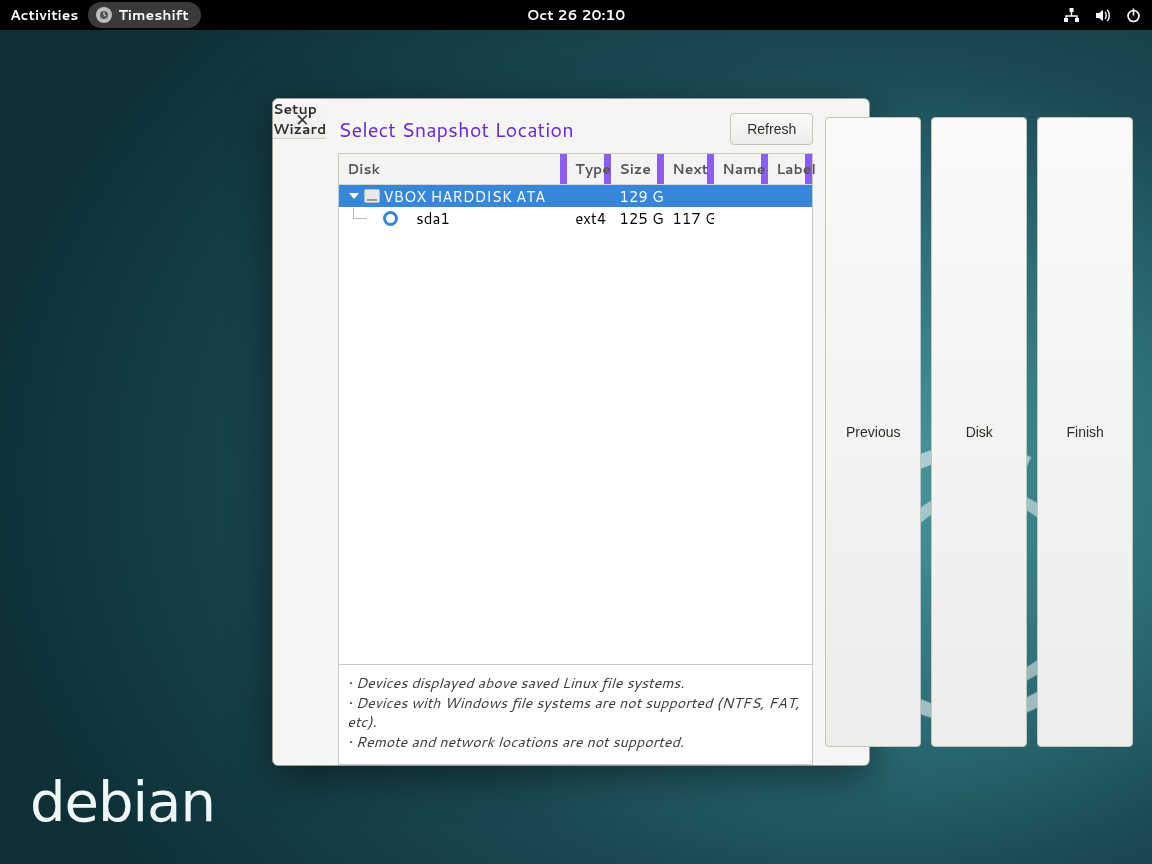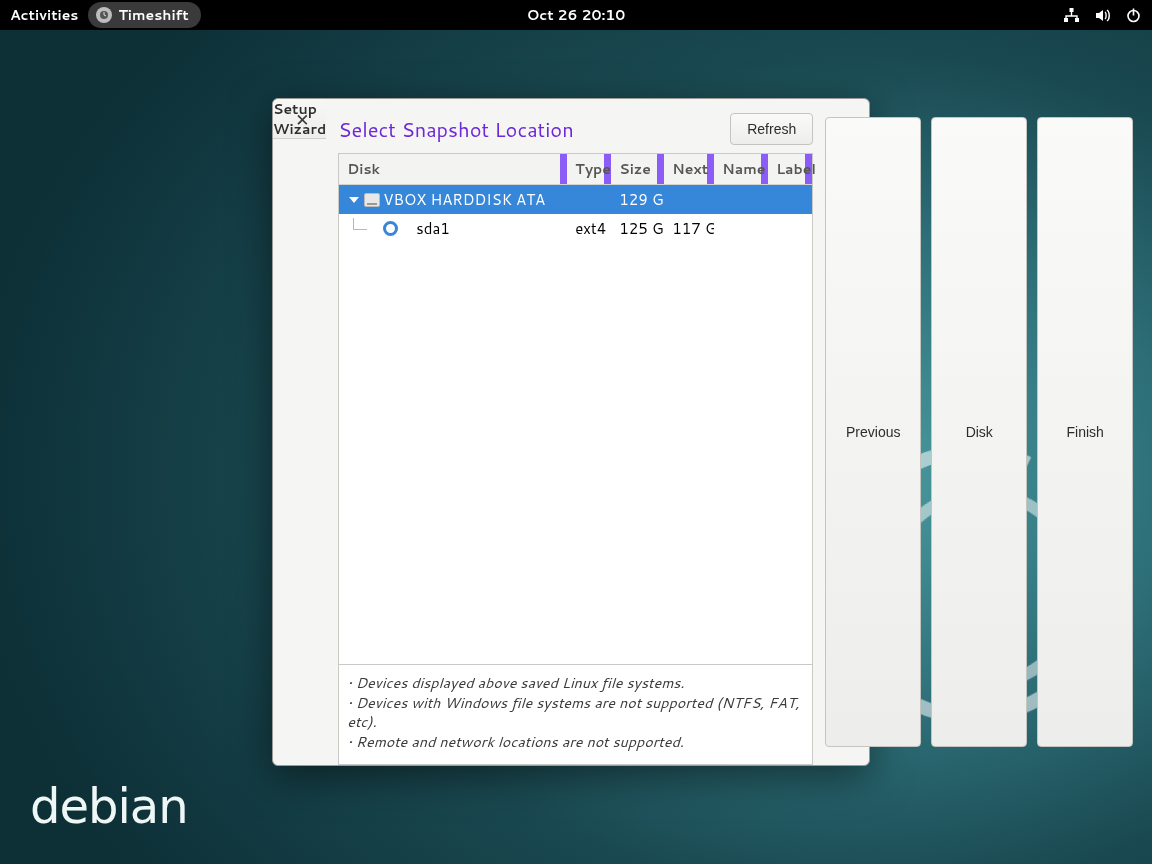--- a/index.html
+++ b/index.html
@@ -14,21 +14,21 @@
   border: 14px solid rgba(255,255,255,0.55); border-right-color: transparent;
   border-radius: 50%; transform: rotate(-20deg);
   filter: blur(0.5px);
 }
 .swirl::after {
   content:""; position:absolute; left:32px; top:32px; width:180px; height:180px;
   border:12px solid rgba(255,255,255,0.5); border-left-color:transparent; border-radius:50%;
 }
 .wordmark {
   position: absolute; left: 30px; bottom: 30px;
-  color: #eef6f6; font-size: 48px; font-weight: 400; letter-spacing: -1px;
+  color: #eef6f6; font-size: 56px; font-weight: 400; letter-spacing: -1px;
   font-family: "DejaVu Sans", sans-serif;
   margin-top: 6px;
 }
 .topbar {
   position: absolute; top:0; left:0; right:0; height:30px;
   background:#000; color:#fff; display:flex; align-items:center;
   font-size:14px; font-weight:600; padding:0 10px;
 }
 .topbar .left { display:flex; align-items:center; gap:4px; }
 .topbar .pill {
@@ -73,21 +73,21 @@
 .tree {
   flex:1; border:1px solid #c9c9c6; background:#fff; min-height:0;
   display:flex; flex-direction:column; font-size:15px;
 }
 .tree-header {
   display:flex; background:#f3f3f1; border-bottom:1px solid #d3d3d0;
   color:#555; font-size:14px;
 }
 .tree-header .col { padding:5px 8px; border-right:7px solid #8b5cf6; white-space:nowrap;font-weight:bold; }
 .tree-body { flex:1; overflow:auto; }
-.row { display:flex; align-items:center; height:29px; }
+.row { display:flex; align-items:center; height:22px; }
 .row.sel { background:#3686d9; color:#fff; }
 .row .cell { padding:0 8px; white-space:nowrap; overflow:hidden; }
 .c-disk { width:228px; display:flex; align-items:center; gap:3px; }
 .c-type { width:44px; }
 .c-size { width:53px; }
 .c-free { width:50px; }
 .c-name { width:54px; }
 .c-label { width:44px; }
 
 .exp-tri { width:0;height:0;border-left:5px solid transparent;border-right:5px solid transparent;border-top:6px solid #fff; margin:0 2px 0 2px; }

